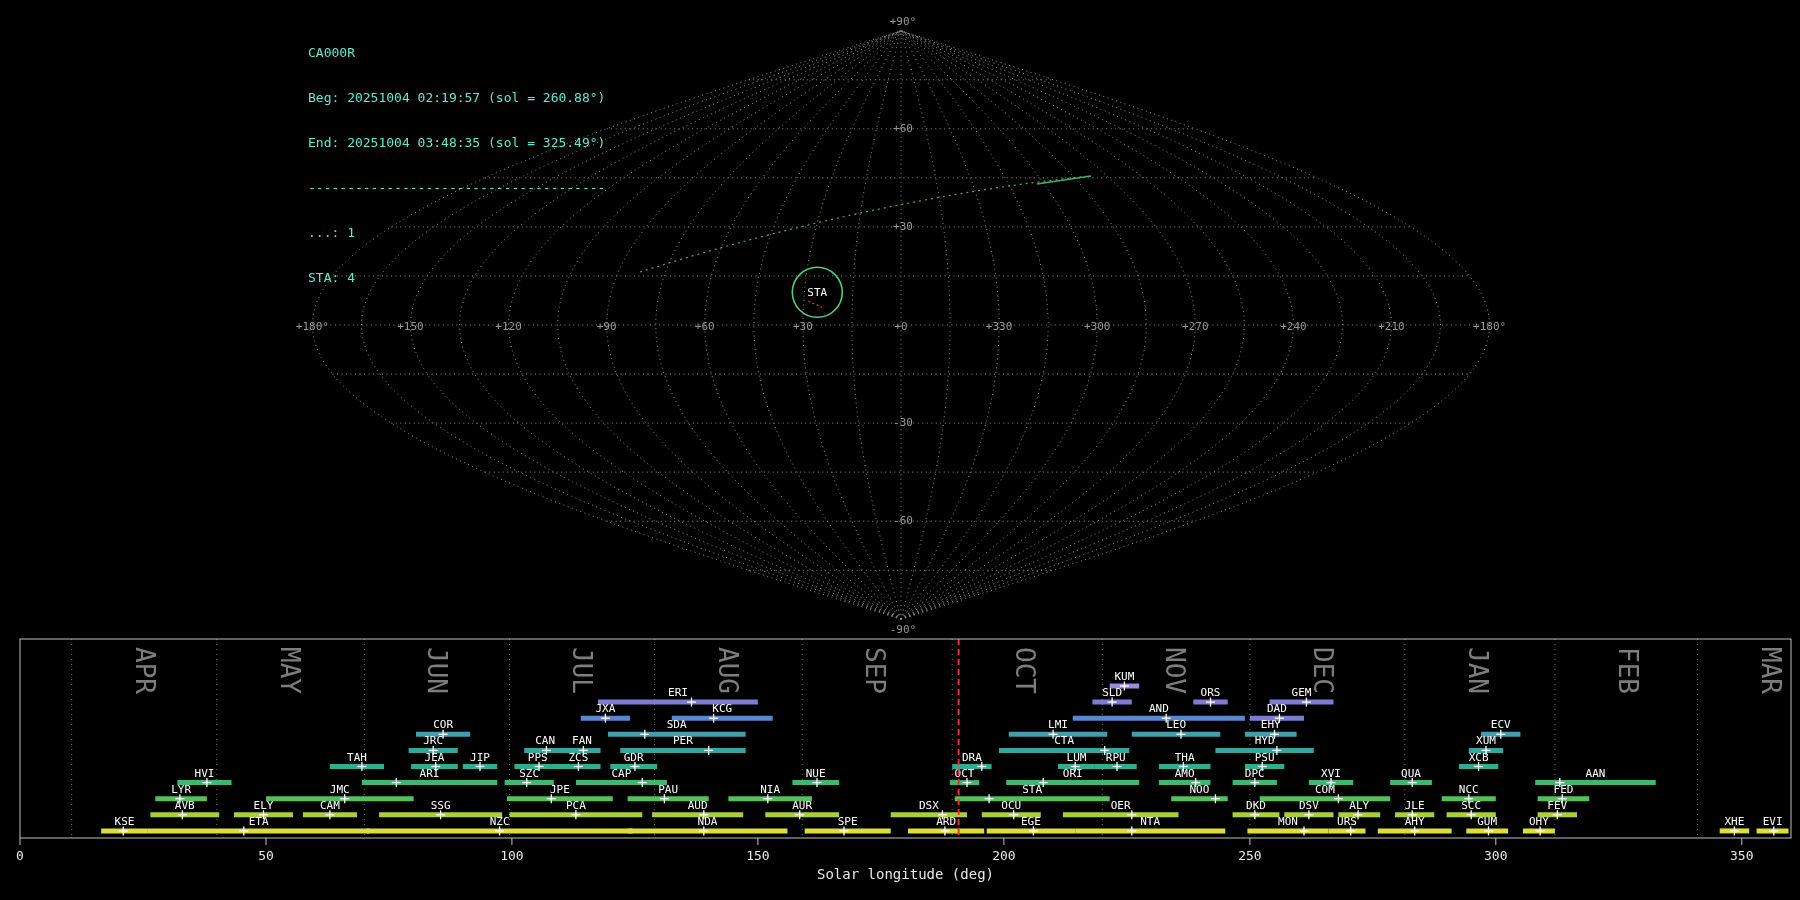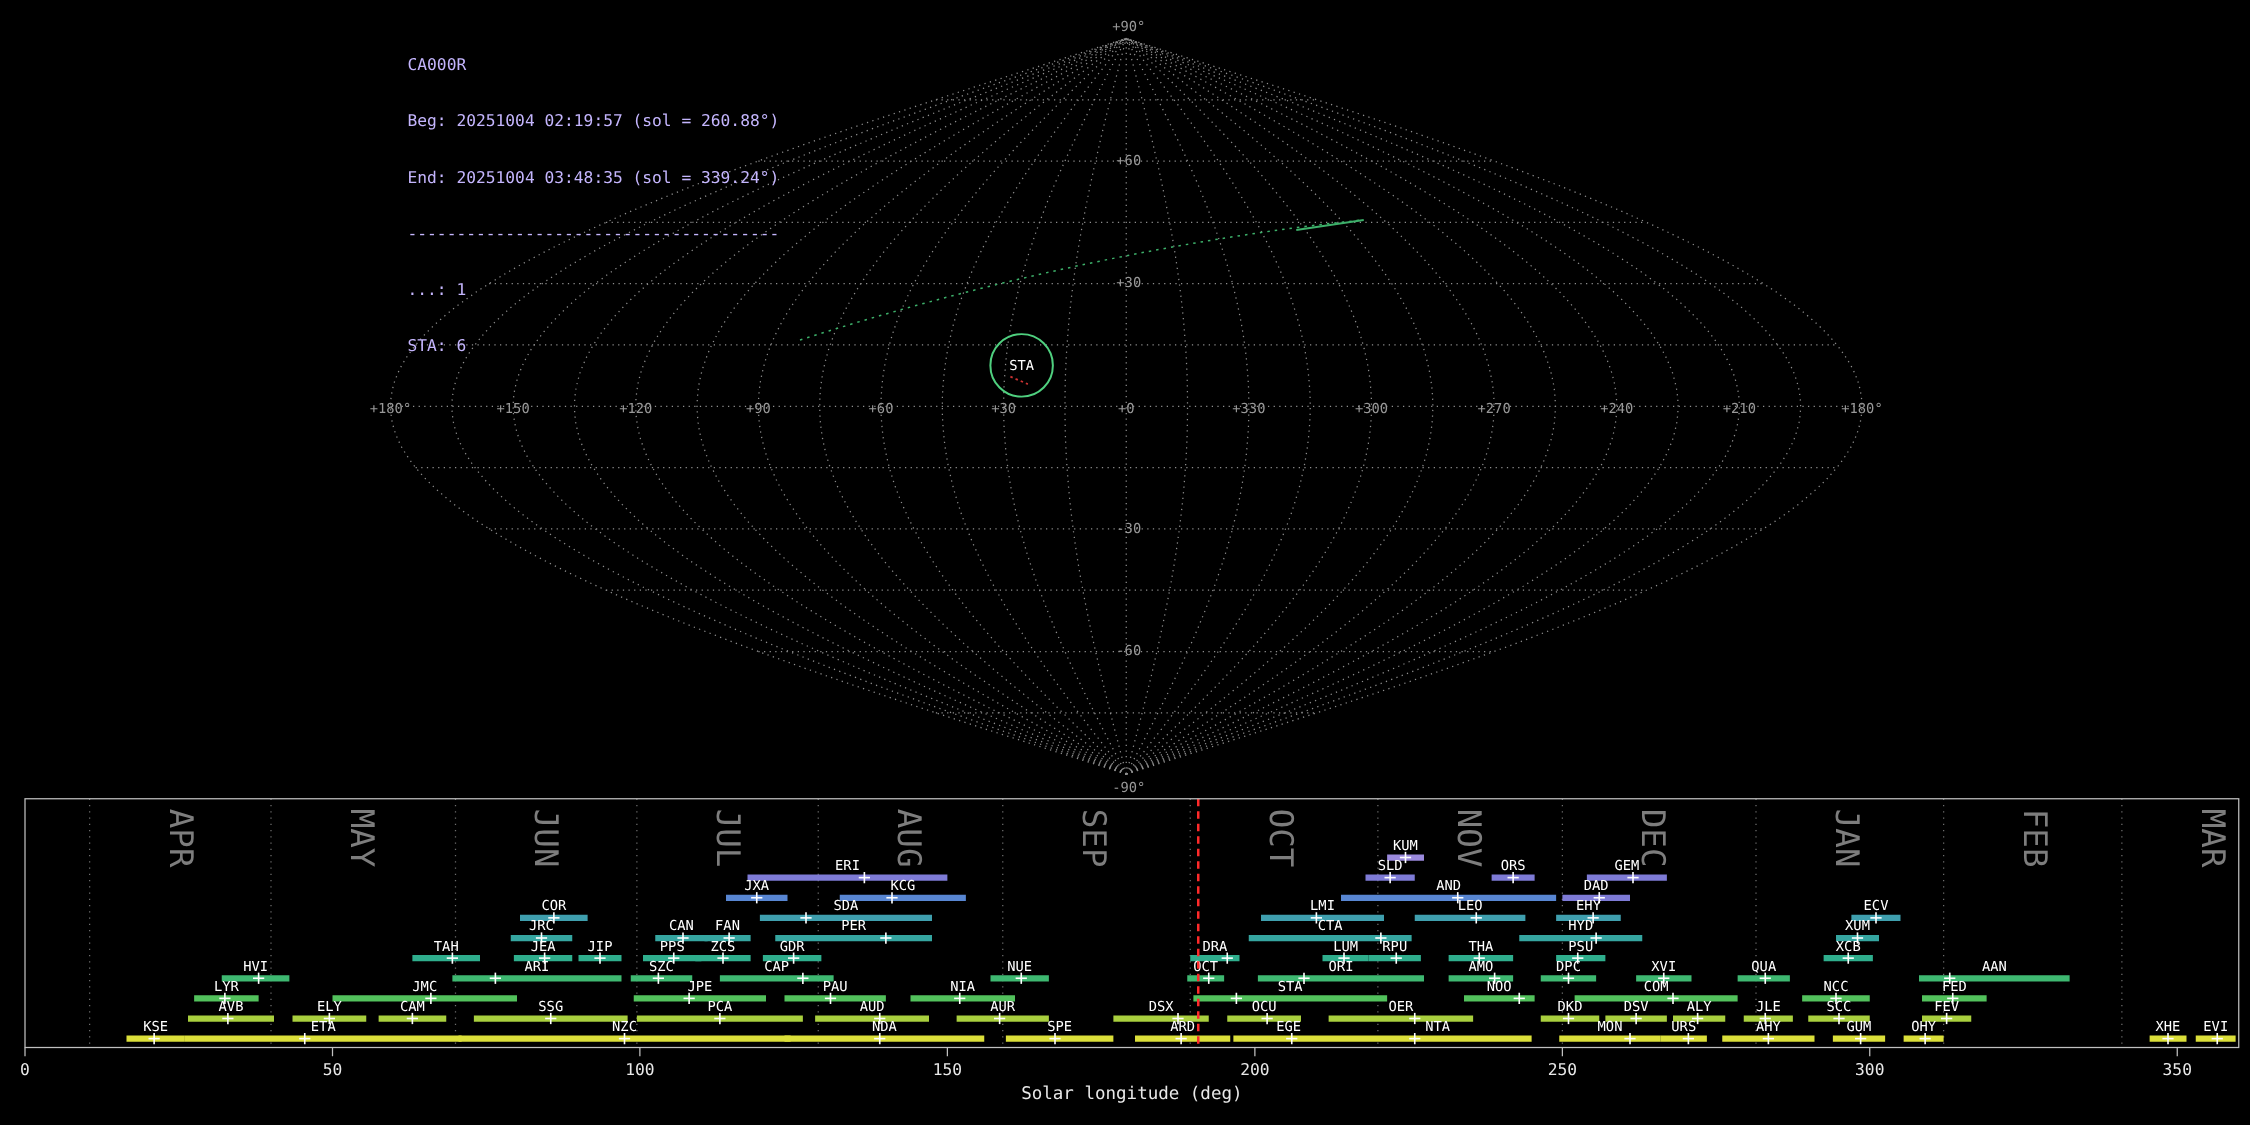--- a/index.html
+++ b/index.html
@@ -1,17 +1,17 @@
 <!DOCTYPE html>
 <html><head>
 <meta charset="utf-8">
 <style>
   html,body{margin:0;padding:0;background:#000;width:1800px;height:900px;overflow:hidden;position:relative}
   #scene{position:absolute;left:0;top:0}
-  .info{position:absolute;left:326px;top:15px;color:#c4b5fd;font:13px "DejaVu Sans Mono",monospace;line-height:15px;white-space:pre}
+  .info{position:absolute;left:308px;top:15px;color:#5eead4;font:13px "DejaVu Sans Mono",monospace;line-height:15px;white-space:pre}
   .maplbl{fill:#989898;font:11px "DejaVu Sans Mono",monospace}
   .stalbl{fill:#ffffff;font:11px "DejaVu Sans Mono",monospace}
   .bar-label{fill:#ffffff;font:11px "DejaVu Sans Mono",monospace}
   .tick-label{fill:#e8e8e8;font:13px "DejaVu Sans Mono",monospace}
   .axis-label{fill:#e8e8e8;font:14px "DejaVu Sans Mono",monospace}
   .month-label{fill:#7d7d7d;font:26px "DejaVu Sans Mono",monospace}
 </style>
 </head>
 <body>
 
@@ -469,17 +469,17 @@
       <text x="1495.8" y="860" text-anchor="middle" class="tick-label">300</text>
       <line x1="1741.8" y1="838" x2="1741.8" y2="845" stroke="#c0c0c0" stroke-width="1"></line>
       <text x="1741.8" y="860" text-anchor="middle" class="tick-label">350</text>
       <text x="905.5" y="879" text-anchor="middle" class="axis-label">Solar longitude (deg)</text>
     </g>
   </svg>
 
 <div class="info">
   <div>CA000R</div>
   <div>Beg: 20251004 02:19:57 (sol = 260.88°)</div>
-  <div>End: 20251004 03:48:35 (sol = 339.24°)</div>
+  <div>End: 20251004 03:48:35 (sol = 325.49°)</div>
   <div>--------------------------------------</div>
   <div>...: 1</div>
-  <div>STA: 6</div>
+  <div>STA: 4</div>
 </div>
 
 </body></html>

